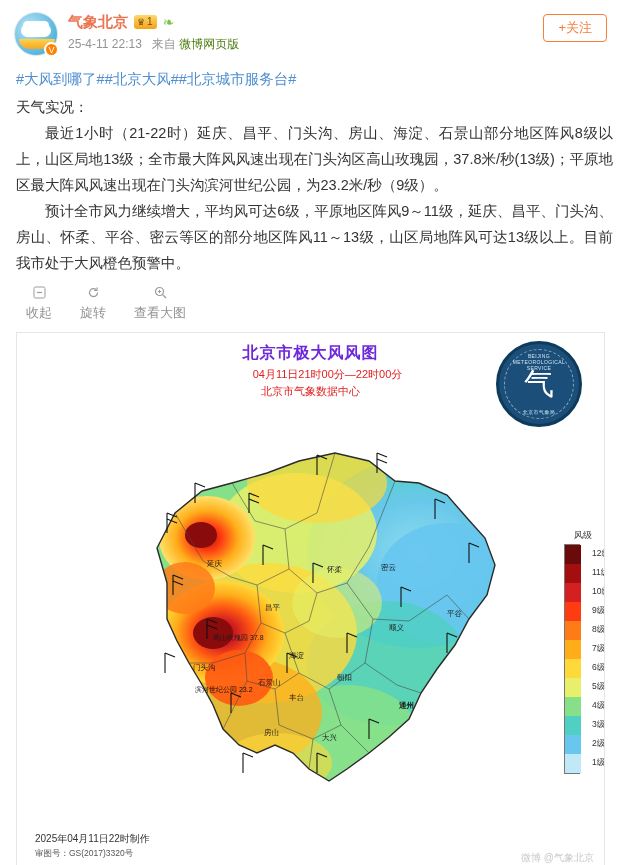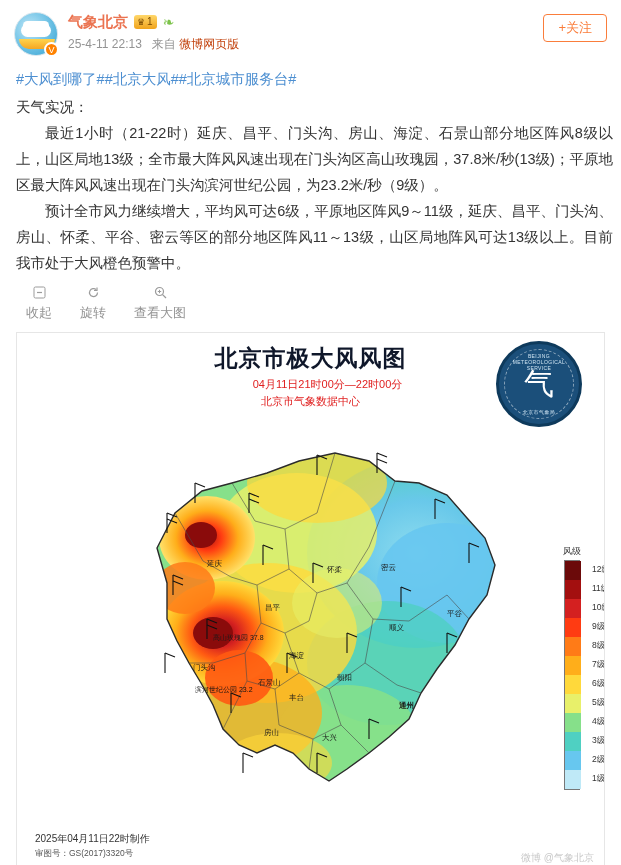--- a/index.html
+++ b/index.html
@@ -88,21 +88,21 @@
     font-size: 14px;
     line-height: 14px;
   }
   .meta-row {
     margin-top: 4px;
     font-size: 12px;
     color: #939393;
     line-height: 16px;
   }
   .meta-source { color: #939393; }
-  .meta-source a { color: #c2410c; text-decoration: none; }
+  .meta-source a { color: #4d7c0f; text-decoration: none; }
   .follow-btn {
     position: absolute;
     right: 14px; top: 14px;
     border: 1px solid #fa7d3b;
     color: #fa7d3b;
     background: #fff;
     border-radius: 4px;
     font-size: 13px;
     padding: 5px 14px;
     line-height: 16px;
@@ -155,22 +155,22 @@
   }
   .map-title {
     position: absolute;
     left: 50%;
     transform: translateX(-50%);
     top: 10px;
     text-align: center;
     white-space: nowrap;
   }
   .map-title .t1 {
-    color: #0f172a;
-    font-size: 23px;
+    color: #6d28d9;
+    font-size: 16px;
     font-weight: bold;
     letter-spacing: 1px;
   }
   .map-title .t2 {
     color: #e02020;
     font-size: 11px;
     margin-top: 3px;
     margin-left: 34px;
   }
   .map-title .t3 {
@@ -218,23 +218,23 @@
   .logo-badge .ring-text.bottom { bottom: 3px; }
 
   
   .map-canvas {
     position: absolute;
     left: 0; top: 0; right: 0; bottom: 0;
   }
   .legend {
     position: absolute;
     right: 12px;
-    top: 212px;
+    top: 196px;
     width: 40px;
-    text-align: center;
+    text-align: right;
   }
   .legend-title {
     font-size: 9px;
     color: #333;
     margin-bottom: 2px;
   }
   .legend-bar {
     width: 16px;
     margin: 0 auto;
     border: 1px solid #777;

